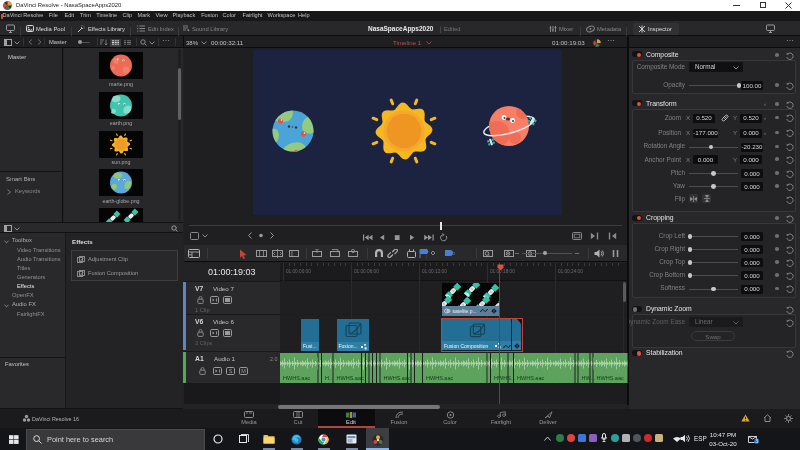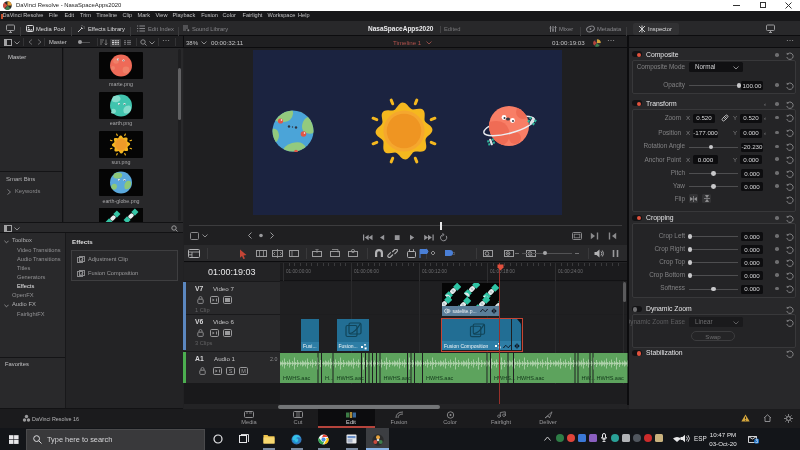--- a/index.html
+++ b/index.html
@@ -1077,21 +1077,21 @@
           <rect x="6.1" y="0" width="5.4" height="4.9"></rect>
           <rect x="0" y="5.6" width="5.4" height="4.9"></rect>
           <rect x="6.1" y="5.6" width="5.4" height="4.9"></rect>
         </g>
       </svg>
 <div class="a" style="left:26px;top:1px;width:179px;height:21px;background:#39393b;border:1px solid #4a4a4c;border-bottom:none">
 <svg class="a" style="left:6px;top:5px" width="9" height="9" viewBox="0 0 9 9">
           <circle cx="3.6" cy="3.6" r="2.9" fill="none" stroke="#dcdcde" stroke-width="1"></circle>
           <path d="M5.9 5.9 L8.5 8.5" stroke="#dcdcde" stroke-width="1"></path>
         </svg>
-<div class="t" style="left:20px;top:6px;font-size:7.4px;color:#d6d6d8">Type here to search</div>
+<div class="t" style="left:20px;top:6px;font-size:7.4px;color:#d6d6d8">Point here to search</div>
 </div>
 <svg class="a" style="left:213px;top:6px" width="10" height="10" viewBox="0 0 10 10">
         <circle cx="5" cy="5" r="4" fill="none" stroke="#e8e8ea" stroke-width="1.2"></circle>
       </svg>
 <svg class="a" style="left:239px;top:6px" width="10" height="10" viewBox="0 0 10 10">
         <rect x="0.5" y="1.5" width="7" height="7" fill="none" stroke="#e8e8ea"></rect>
         <path d="M9.5 0.5 V8 M2 0.5 H9.5" stroke="#e8e8ea" stroke-width="0.9"></path>
       </svg>
 <svg class="a" style="left:263px;top:6px" width="12" height="10" viewBox="0 0 12 10">
         <path d="M0.5 1 h4 l1 1.2 h6 V9.5 H0.5 Z" fill="#f0c44c"></path>

